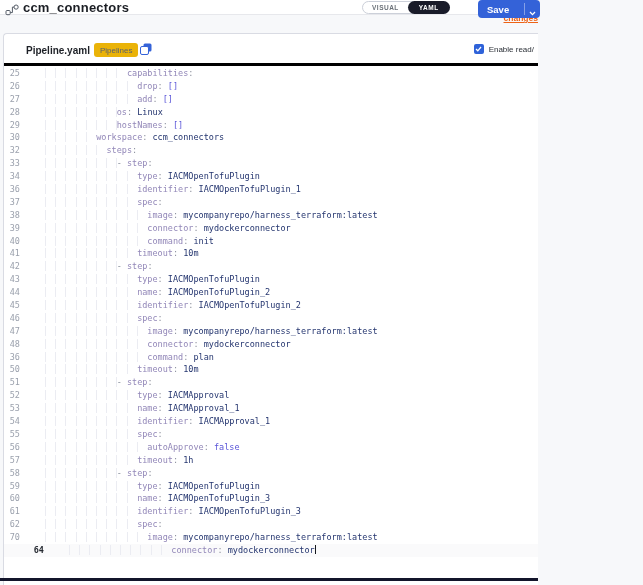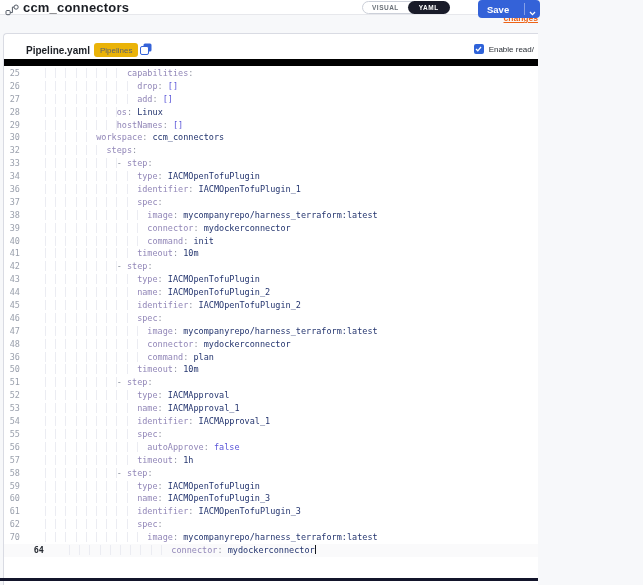--- a/index.html
+++ b/index.html
@@ -28,21 +28,21 @@
               color:#fff; font-size:9.5px; font-weight:bold; z-index:3; cursor:pointer; }
   .save-label { padding-left:9px; }
   .save-divider { position:absolute; right:15px; top:3px; bottom:3px; width:1px;
                   background:rgba(255,255,255,.4); }
   .save-caret { position:absolute; right:4px; top:7px; }
 
   
   .card { position:absolute; left:3px; top:33px; right:0; bottom:0; background:#fff;
           border:1px solid #d9dbe3; border-right:none; border-bottom:none;
           border-top-left-radius:4px; overflow:hidden; }
-  .card-header { position:relative; height:32px; border-bottom:7px solid #000000; }
+  .card-header { position:relative; height:32px; border-bottom:3px solid #000000; }
   .file-name { position:absolute; left:22px; top:11px; font-size:10px; font-weight:bold;
                color:#1d2026; }
   .badge { position:absolute; left:90px; top:9px; background:#eab308; color:#5b616e;
            font-size:8px; padding:2.5px 6px; border-radius:3px; }
   .copy-btn { position:absolute; left:136px; top:9px; cursor:pointer; background:none;
               border:none; }
   .enable { position:absolute; right:4px; top:10px; display:flex; gap:5px;
             align-items:center; font-size:8px; color:#2a2f36; white-space:nowrap; }
   .cb { width:10px; height:10px; border-radius:2px; background:#2e62d9; display:flex;
         align-items:center; justify-content:center; cursor:pointer; }

